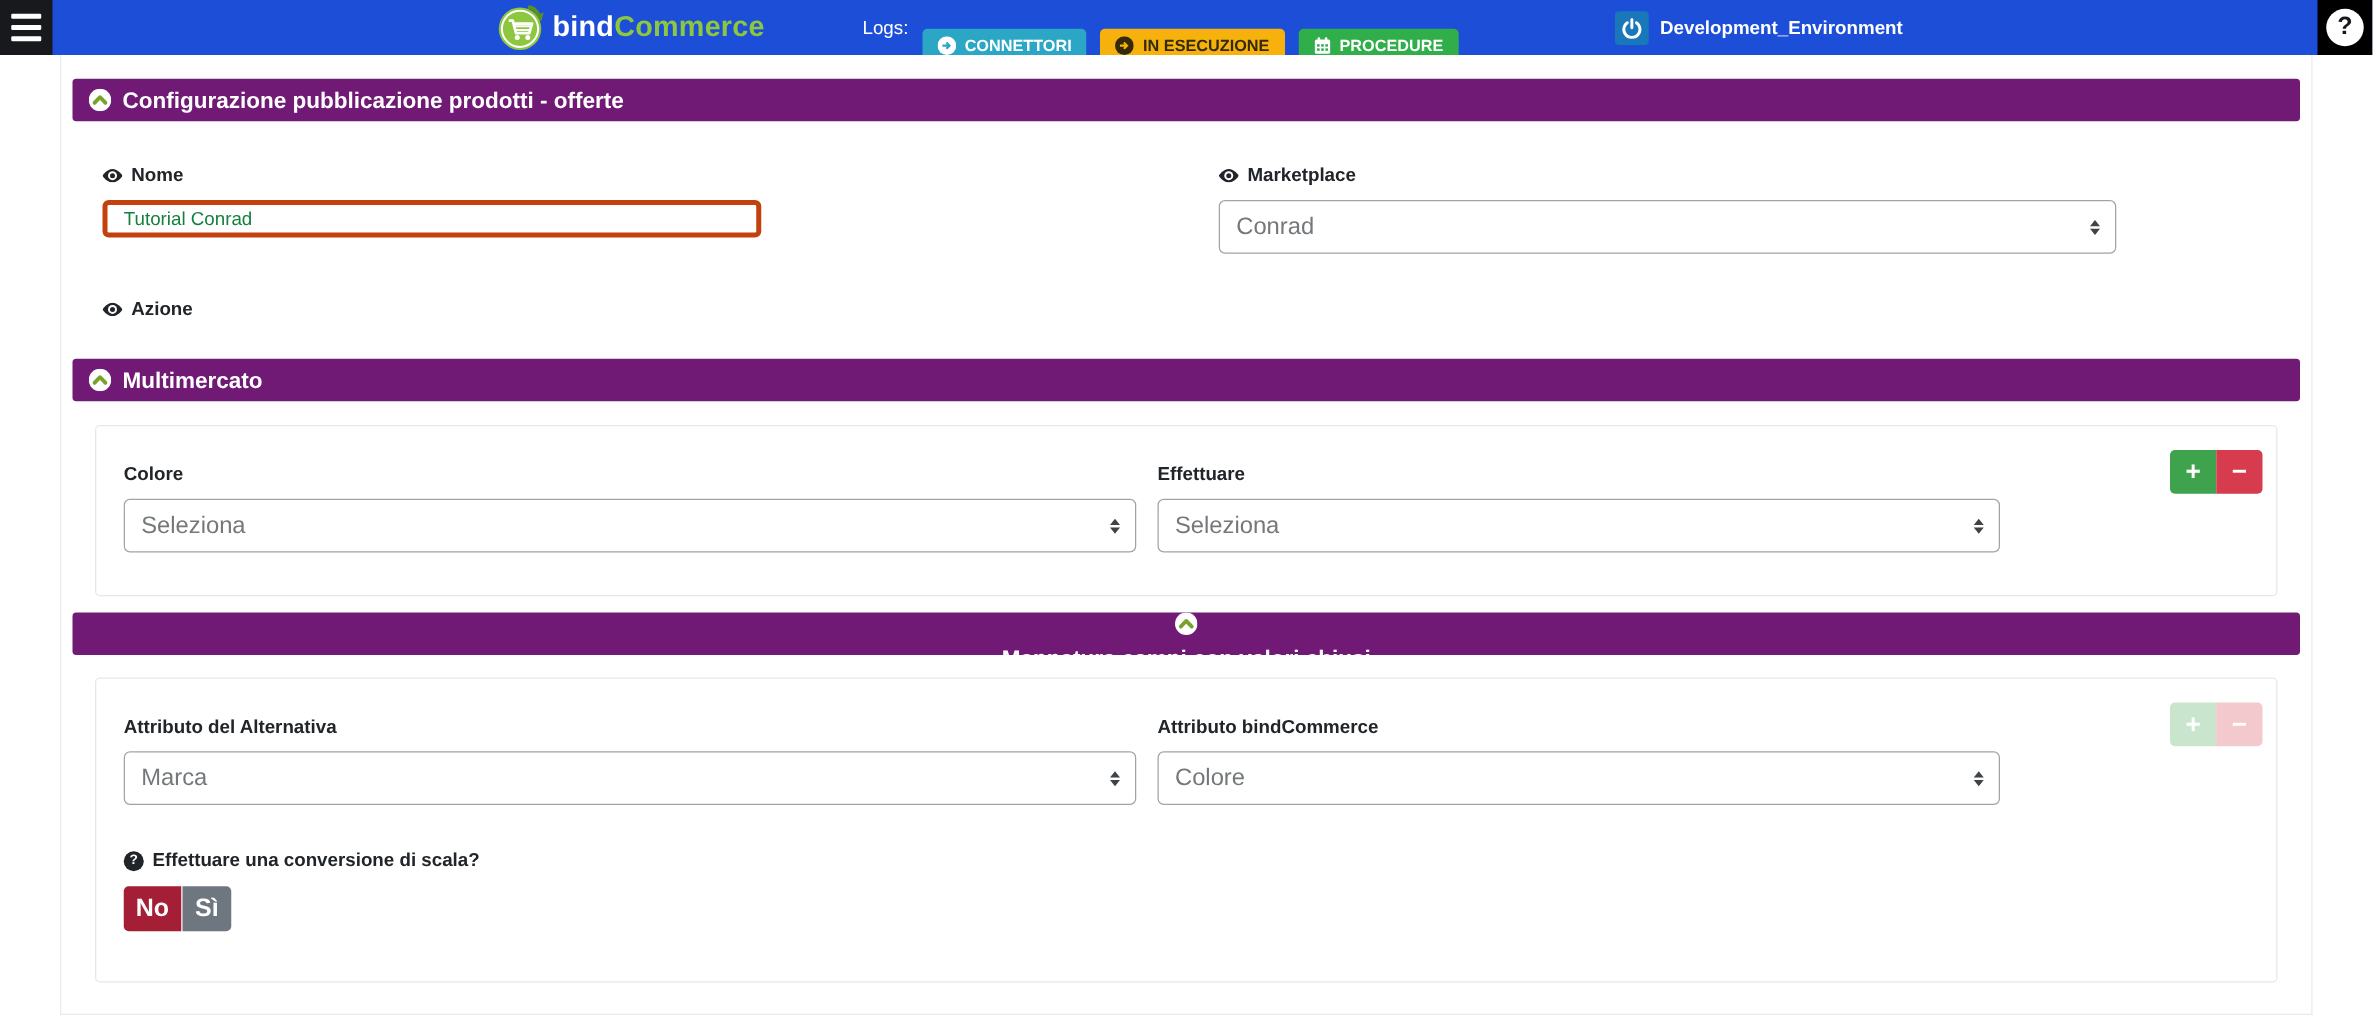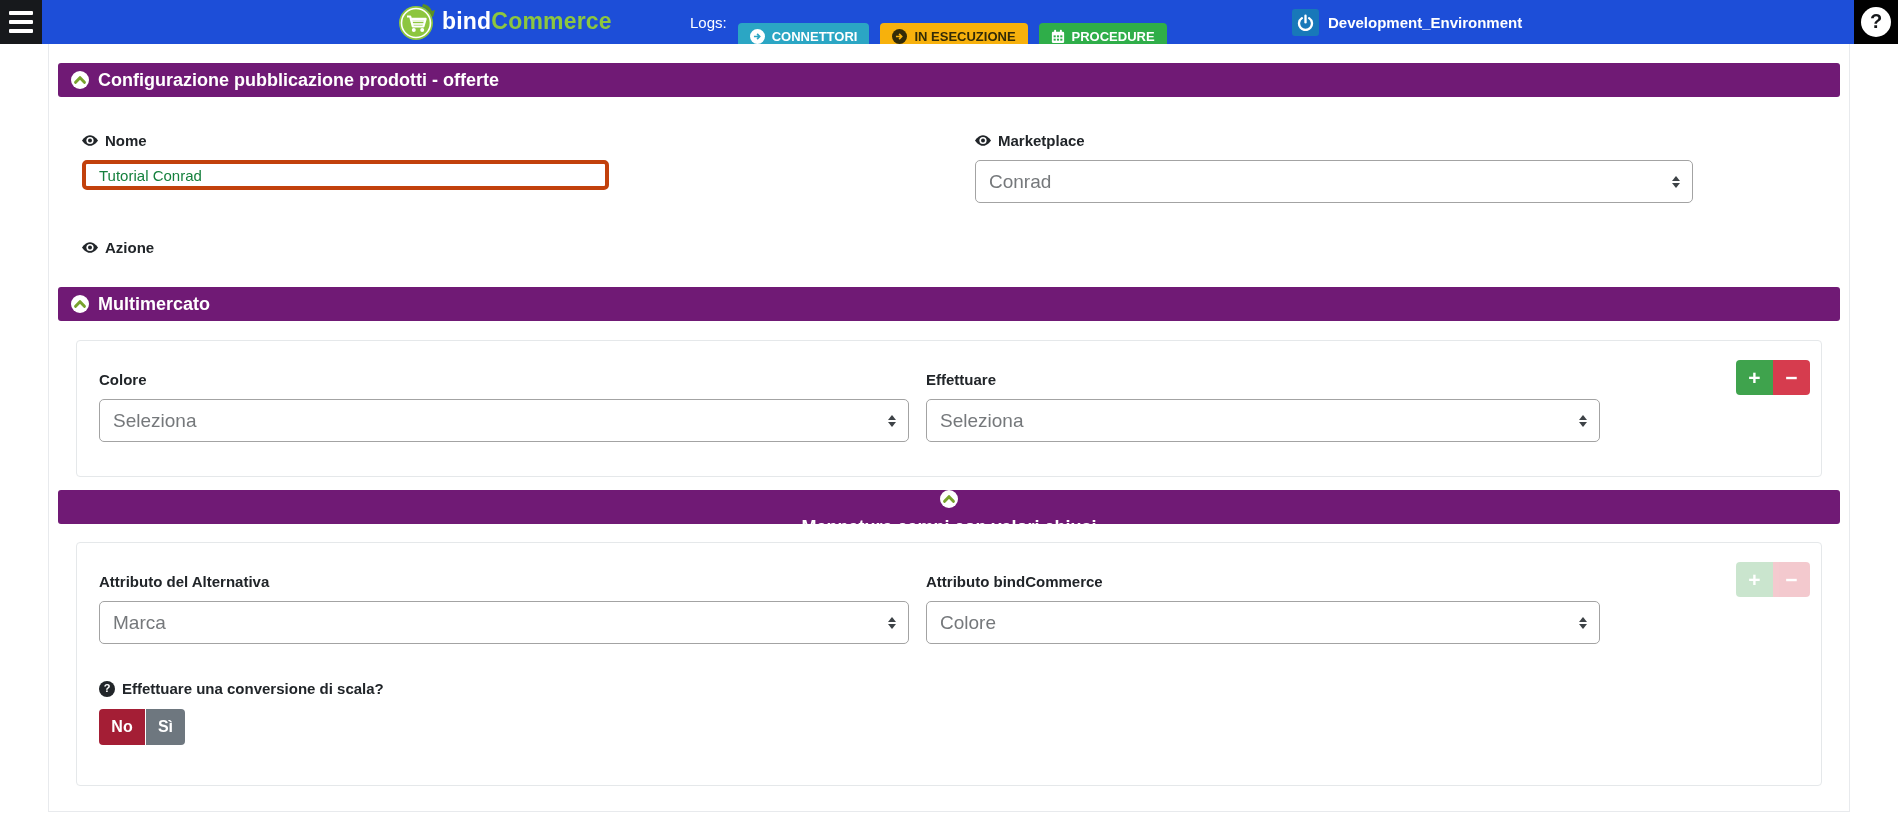--- a/index.html
+++ b/index.html
@@ -83,21 +83,21 @@
   .addrem { position:absolute; top:19px; right:11px; display:flex; }
   .addrem .ab { width:37px; height:35px; display:flex; align-items:center; justify-content:center;
     color:#fff; font-size:21px; font-weight:bold; cursor:pointer; line-height:1; }
   .ab.plus  { background:#3fa34d; border-radius:4px 0 0 4px; }
   .ab.minus { background:#d63c4e; border-radius:0 4px 4px 0; }
   .addrem.disabled .ab { opacity:.27; cursor:default; }
 
   .qrow { margin-top:36px; }
   .toggle { display:flex; margin-top:12px; }
   .tbtn { height:36px; display:flex; align-items:center; justify-content:center;
-    color:#fff; font-size:16px; font-weight:bold; cursor:pointer; }
+    color:#fff; font-size:20px; font-weight:bold; cursor:pointer; }
   .tbtn.no { width:46px; background:#a41e35; border-radius:4px 0 0 4px; }
   .tbtn.si { width:39px; background:#6e777f; border-radius:0 4px 4px 0; margin-left:1px; }
 
   .qicon { width:16px; height:16px; border-radius:50%; background:#212529; color:#fff;
     font-size:11px; font-weight:bold; display:inline-flex; align-items:center; justify-content:center; flex:none; }
 </style>
 </head>
 <body>
 
 <div class="topbar">

